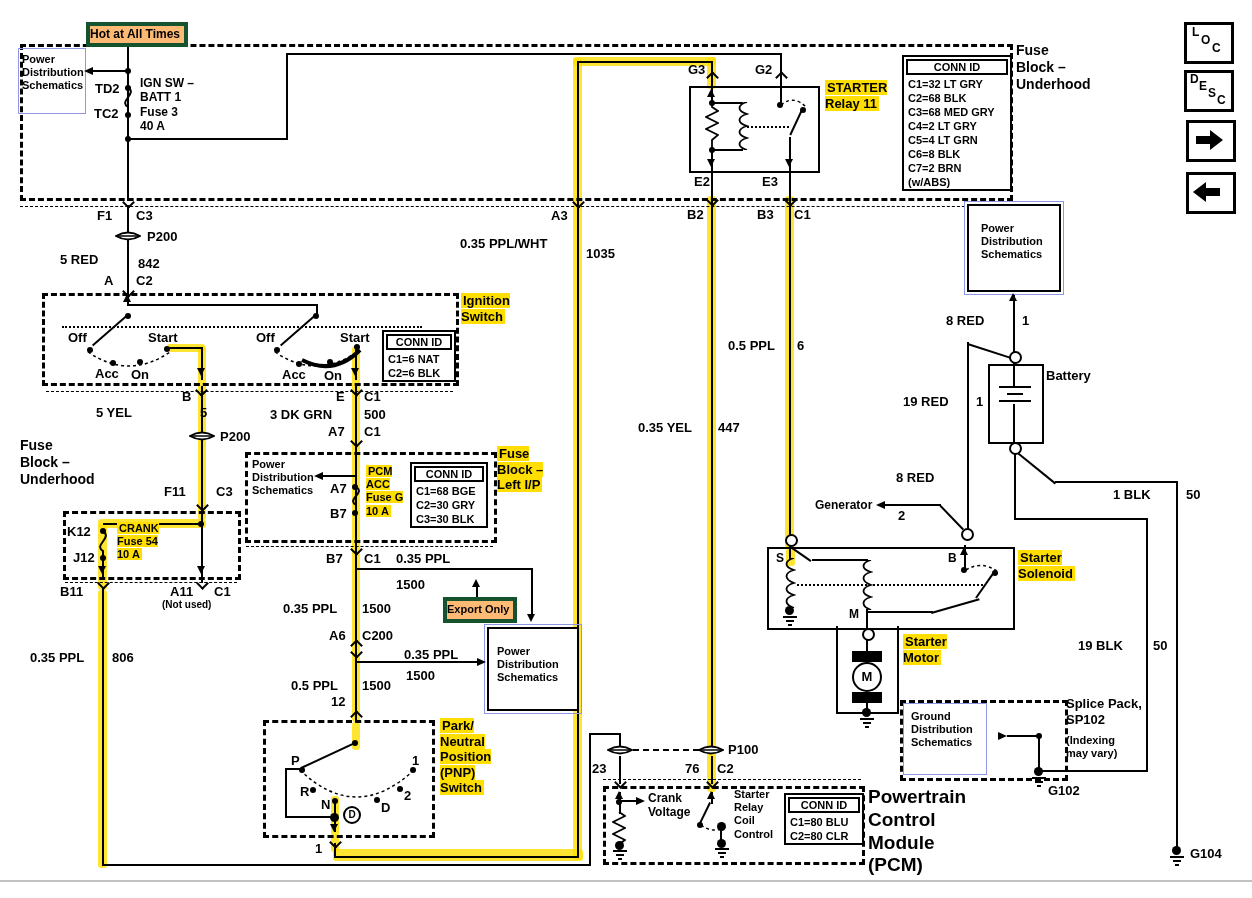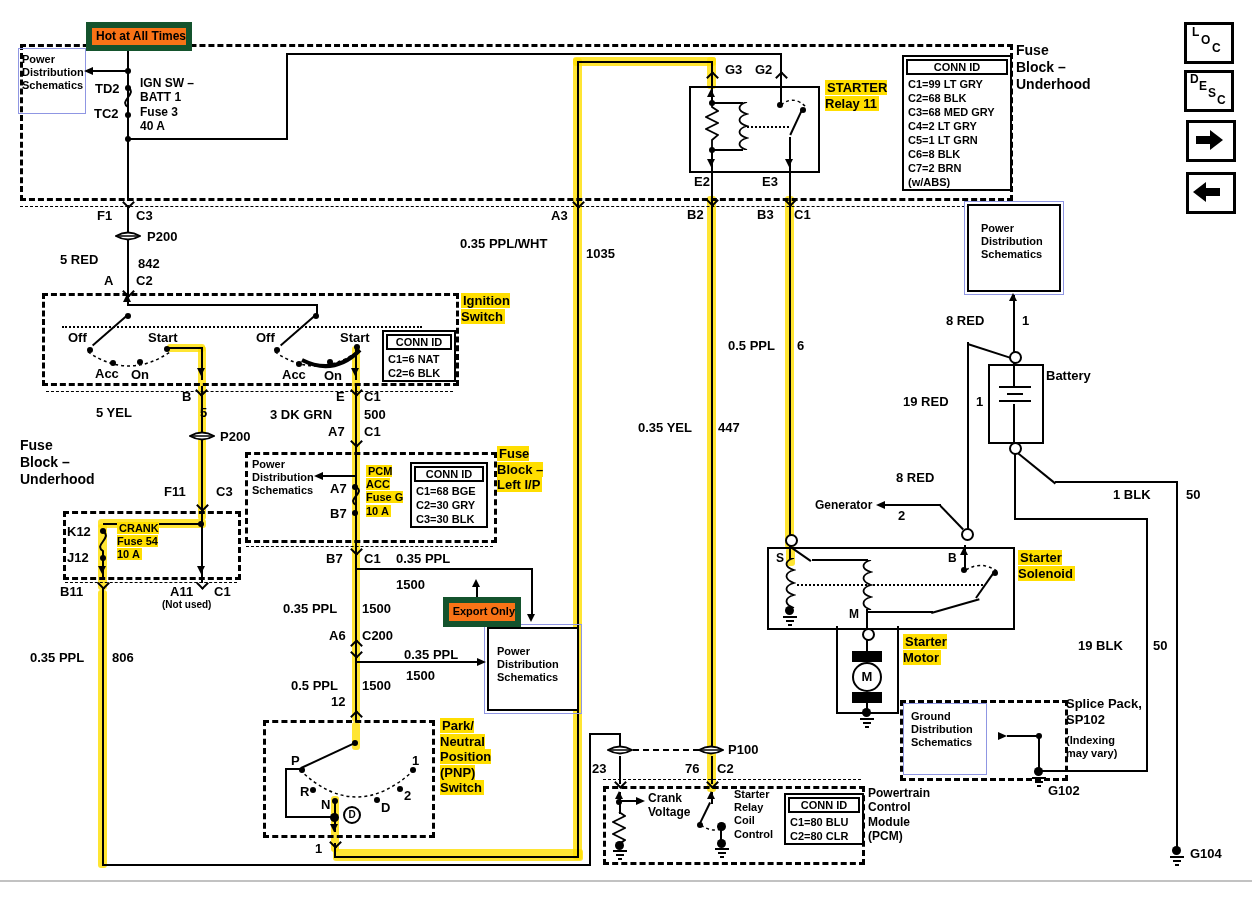--- a/index.html
+++ b/index.html
@@ -31,21 +31,21 @@
   .ar2{border-top:4px solid transparent;border-bottom:4px solid transparent;border-left:9px solid #000}
   .dotl{position:absolute;border-top:2px dotted #000;z-index:2}
   .dashl{position:absolute;border-top:2px dashed #000;z-index:2}
   .sym{position:absolute;z-index:3}
   .connid{position:absolute;border:2px solid #000;background:#fff;z-index:6;font:700 11px "Liberation Sans",sans-serif}
   .connid .hd{border:2px solid #000;margin:2px;text-align:center;font-size:11px;padding:0 2px}
   .connid .rw{padding:0 4px;line-height:14px}
   .navbtn{position:absolute;width:44px;height:36px;border:3px solid #000;background:#fff;z-index:6;cursor:pointer}
   .navbtn span{position:absolute;font:700 12px "Liberation Sans",sans-serif}
   .arr-shaft{position:absolute;background:#000}
-  .box-label{position:absolute;border:6px solid #14532d;background:#f97316;z-index:5;text-align:right;font:700 12px "Liberation Sans",sans-serif}
+  .box-label{position:absolute;border:4px solid #14532d;background:#fdba74;z-index:5;text-align:left;font:700 12px "Liberation Sans",sans-serif}
   .circd{position:absolute;width:14px;height:14px;border:2px solid #000;border-radius:50%;text-align:center;font:700 10px "Liberation Sans",sans-serif;line-height:14px;z-index:5;background:#fff}
 </style>
 </head>
 <body>
 
 <div id="canvas">
 
   <div class="yw" style="left:198px;top:346px;width:8px;height:174px"></div>
   <div class="yw" style="left:98px;top:519px;width:108px;height:9px"></div>
   <div class="yw" style="left:98px;top:524px;width:9px;height:66px"></div>
@@ -185,21 +185,21 @@
   <div class="lb" style="left:216px;top:484px">C3</div>
   <div class="cv" style="left:198px;top:501px"></div>
   <div class="dot" style="left:198px;top:521px"></div>
   <div class="wh" style="left:103px;top:523px;width:100px"></div>
   <div class="dot" style="left:100px;top:528px"></div>
   <svg class="sym" style="left:94px;top:531px" width="18" height="30">
       <path d="M9,0 C19,7 -1,14 9,20 L9,29" fill="none" stroke="#000" stroke-width="2"></path>
     </svg>
   <div class="dot" style="left:100px;top:555px"></div>
   <div class="lb" style="left:67px;top:524px">K12</div>
-  <div class="lb" style="left:67px;top:550px">J12</div>
+  <div class="lb" style="left:73px;top:550px">J12</div>
   <div class="lb sm ml" style="left:117px;top:522px"><span class="hl">CRANK
 Fuse 54
 10 A</span></div>
   <div class="wv" style="left:102px;top:558px;height:20px"></div>
   <div class="ad" style="left:98px;top:566px"></div>
   <div class="cv" style="left:99px;top:579px"></div>
   <div class="lb" style="left:60px;top:584px">B11</div>
   <div class="wv" style="left:201px;top:556px;height:22px"></div>
   <div class="ad" style="left:197px;top:566px"></div>
   <div class="cv" style="left:198px;top:579px"></div>
@@ -310,21 +310,21 @@
   <div class="lb ml" style="left:440px;top:718px"><span class="hl">Park/
 Neutral
 Position
 (PNP)
 Switch</span></div>
 
   <div class="cv" style="left:574px;top:198px"></div>
   <div class="lb" style="left:551px;top:208px">A3</div>
   <div class="lb" style="left:460px;top:236px">0.35 PPL/WHT</div>
   <div class="lb" style="left:586px;top:246px">1035</div>
-  <div class="lb" style="left:725px;top:62px">G3</div>
+  <div class="lb" style="left:688px;top:62px">G3</div>
   <div class="cu" style="left:708px;top:73px"></div>
   <div class="lb" style="left:755px;top:62px">G2</div>
   <div class="cu" style="left:777px;top:73px"></div>
   <div class="wv" style="left:711px;top:88px;height:14px"></div>
   <div class="au" style="left:707px;top:89px"></div>
   <div class="dot" style="left:709px;top:100px"></div>
   <div class="wh" style="left:712px;top:102px;width:31px"></div>
   <svg class="sym" style="left:705px;top:104px" width="14" height="46">
       <path d="M7,0 L7,3 L13,7 L1,13 L13,19 L1,25 L13,31 L7,36 L7,46" fill="none" stroke="#000" stroke-width="1.8"></path>
     </svg>
@@ -355,25 +355,25 @@
   <div class="lb" style="left:687px;top:207px">B2</div>
   <div class="lb" style="left:757px;top:207px">B3</div>
   <div class="lb" style="left:794px;top:207px">C1</div>
   <div class="lb" style="left:728px;top:338px">0.5 PPL</div>
   <div class="lb" style="left:797px;top:338px">6</div>
   <div class="lb" style="left:638px;top:420px">0.35 YEL</div>
   <div class="lb" style="left:718px;top:420px">447</div>
 
   <div class="connid" style="left:902px;top:55px;width:106px">
     <div class="hd">CONN ID</div>
-    <div class="rw">C1=99 LT GRY</div>
+    <div class="rw">C1=32 LT GRY</div>
     <div class="rw">C2=68 BLK</div>
     <div class="rw">C3=68 MED GRY</div>
     <div class="rw">C4=2 LT GRY</div>
-    <div class="rw">C5=1 LT GRN</div>
+    <div class="rw">C5=4 LT GRN</div>
     <div class="rw">C6=8 BLK</div>
     <div class="rw">C7=2 BRN (w/ABS)</div>
   </div>
   <div class="lb ml" style="left:1016px;top:42px;font-size:14px">Fuse
 Block –
 Underhood</div>
 
   <div class="navbtn" style="left:1184px;top:22px">
     <span style="left:5px;top:0px">L</span>
     <span style="left:14px;top:8px">O</span>
@@ -565,19 +565,19 @@
     </svg>
   <div class="lb sm ml" style="left:734px;top:788px">Starter
 Relay
 Coil
 Control</div>
   <div class="connid" style="left:784px;top:793px;width:76px">
     <div class="hd">CONN ID</div>
     <div class="rw">C1=80 BLU</div>
     <div class="rw">C2=80 CLR</div>
   </div>
-  <div class="lb ml" style="left:868px;top:786px;font-size:12px">Powertrain
+  <div class="lb ml" style="left:868px;top:786px;font-size:19px">Powertrain
 Control
 Module
 (PCM)</div>
 
   <div style="position:absolute;left:0;top:880px;width:1252px;height:2px;background:#c2c2c2"></div>
 </div>
 
 </body></html>

